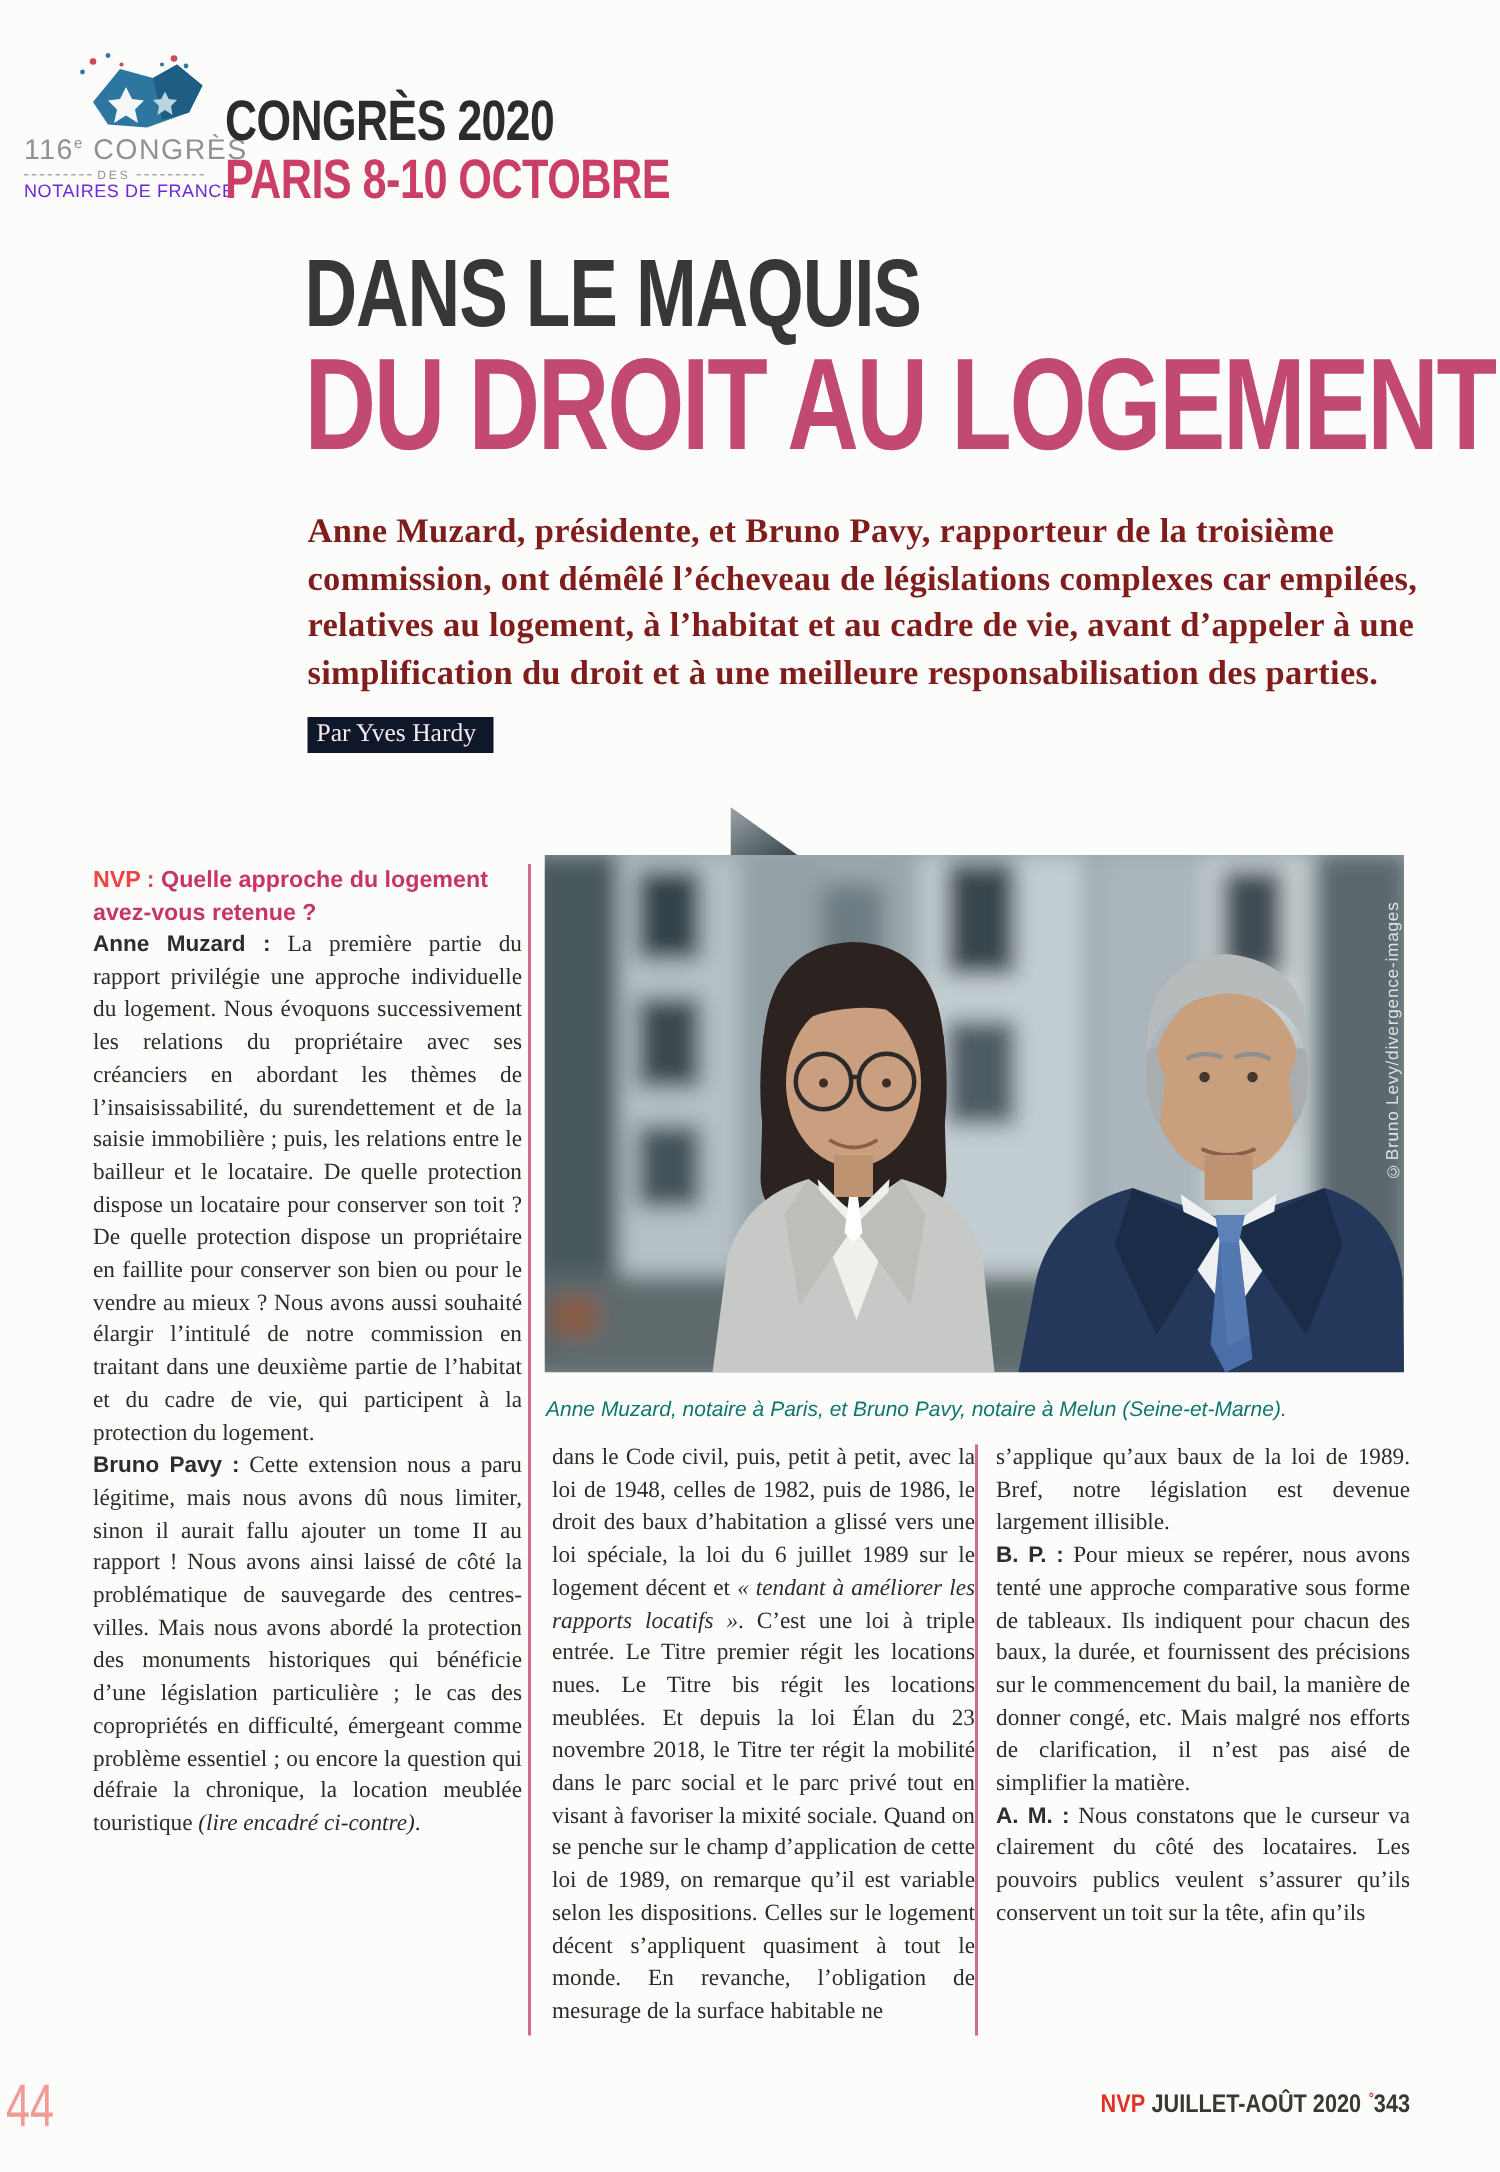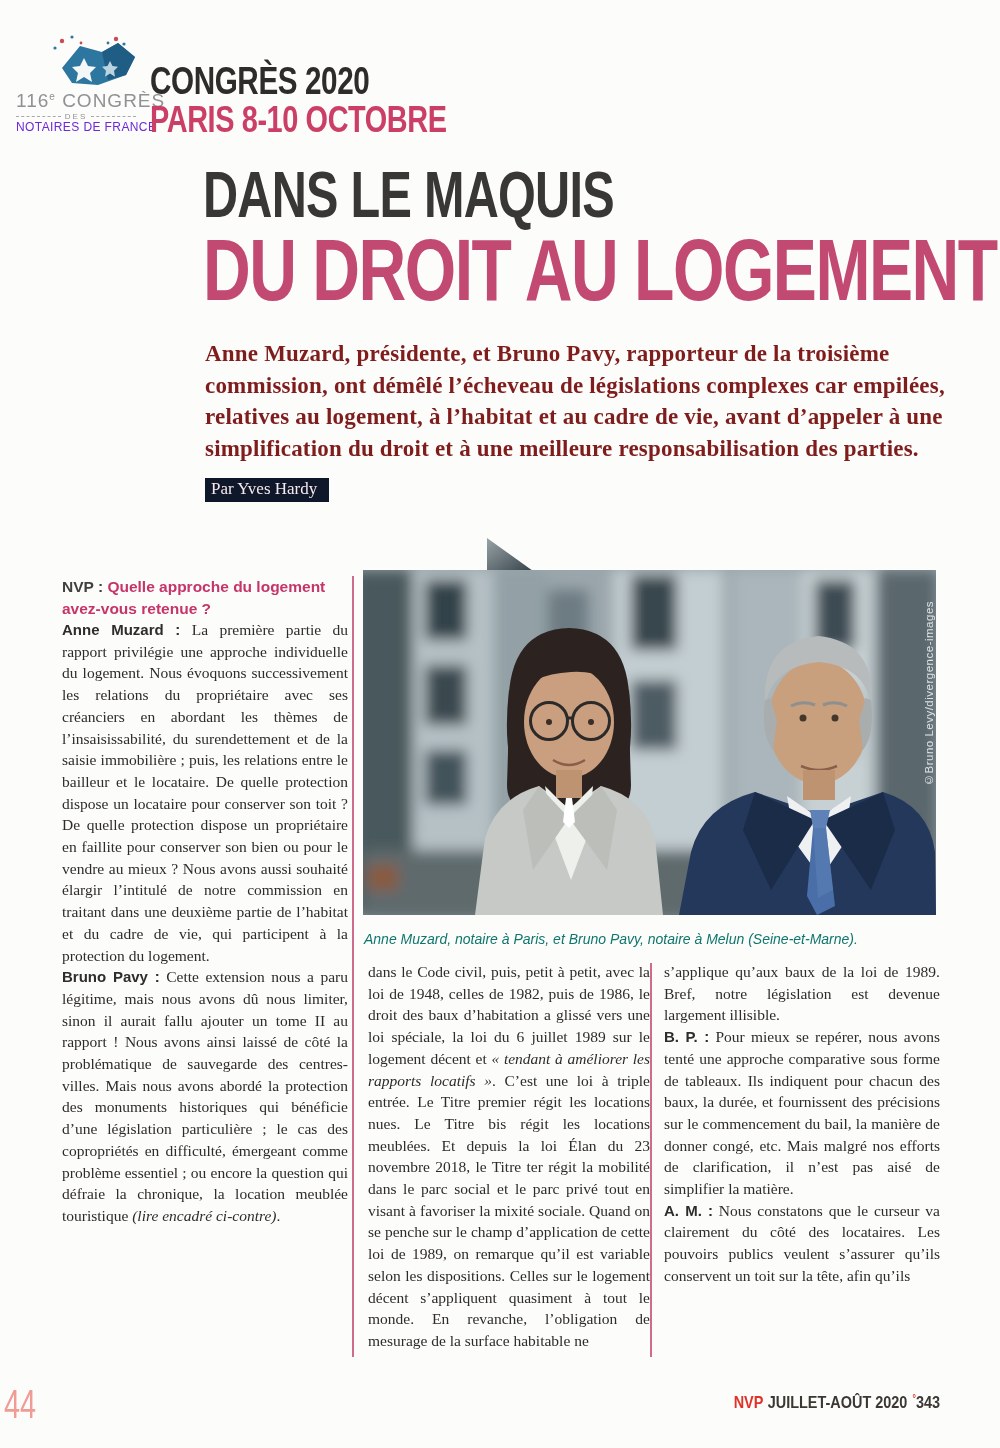--- a/index.html
+++ b/index.html
@@ -49,21 +49,21 @@
            font-style:italic;font-size:14px;color:#0f766e;}
 
   
   .col{position:absolute;text-align:justify;font-size:15.5px;line-height:21.7px;overflow:hidden;}
   .col p{margin:0;}
   .col-left{left:62px;top:576px;width:286px;height:784px;}
   .col-mid{left:368px;top:961px;width:282px;height:418px;}
   .col-right{left:664px;top:961px;width:276px;height:414px;}
   .q{font-family:"Liberation Sans",sans-serif;font-weight:bold;font-size:15.5px;line-height:21.5px;
      text-align:left;}
-  .q-label{color:#404040;}
+  .q-label{color:#ef4444;}
   .q-text{color:#c6346a;}
   .mt{margin-top:21px !important;}
   .speaker{font-family:"Liberation Sans",sans-serif;font-weight:bold;font-size:15px;color:#2f2d2b;}
   .it{font-style:italic;}
 
   .rule{position:absolute;width:2px;background:#cf6b8c;}
   .rule-left{left:352px;top:576px;height:781px;}
   .rule-mid{left:650px;top:963px;height:394px;}
 
   

